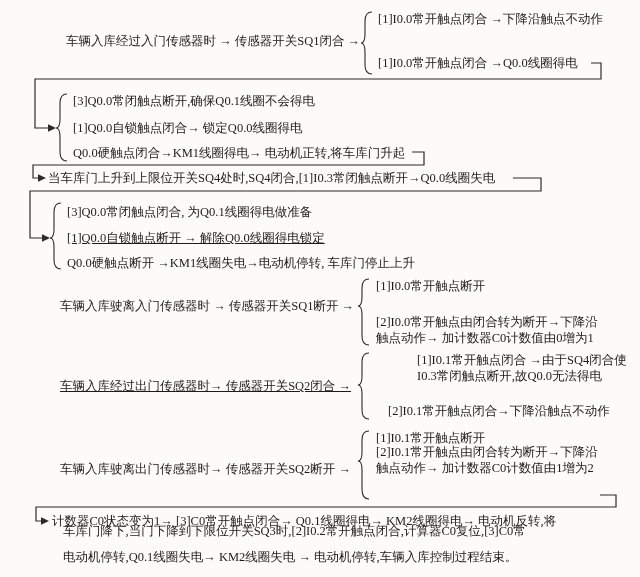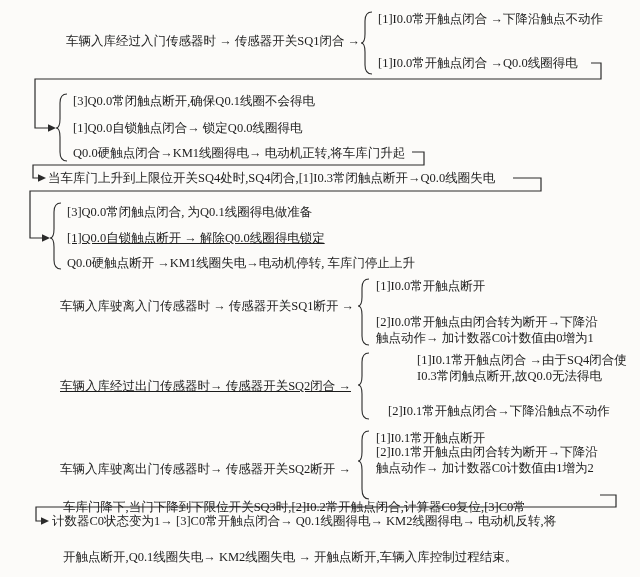--- a/index.html
+++ b/index.html
@@ -69,16 +69,16 @@
   <div class="t" style="left:376px;top:352px;margin-left:41px;">[1]I0.1常开触点闭合 →由于SQ4闭合使
 I0.3常闭触点断开,故Q0.0无法得电</div>
   <div class="t" style="left:388px;top:403px;text-align:right;">[2]I0.1常开触点闭合→下降沿触点不动作</div>
 
   <div class="t" style="left:60px;top:453px;margin-top:8px;">车辆入库驶离出门传感器时→ 传感器开关SQ2断开 →</div>
   <div class="t" style="left:376px;top:430px;">[1]I0.1常开触点断开</div>
   <div class="t" style="left:376px;top:444px;">[2]I0.1常开触点由闭合转为断开→下降沿
 触点动作→ 加计数器C0计数值由1增为2</div>
 
   <div class="t" style="left:52px;top:513px;">计数器C0状态变为1→ [3]C0常开触点闭合→ Q0.1线圈得电→ KM2线圈得电→ 电动机反转,将</div>
-  <div class="t" style="left:63px;top:499px;">车库门降下,当门下降到下限位开关SQ3时,[2]I0.2常开触点闭合,计算器C0复位,[3]C0常</div>
-  <div class="t" style="left:63px;top:549px;">开触点断开,Q0.1线圈失电→ KM2线圈失电 → 开触点断开,车辆入库控制过程结束。</div>
+  <div class="t" style="left:63px;top:523px;">车库门降下,当门下降到下限位开关SQ3时,[2]I0.2常开触点闭合,计算器C0复位,[3]C0常</div>
+  <div class="t" style="left:63px;top:549px;">电动机停转,Q0.1线圈失电→ KM2线圈失电 → 电动机停转,车辆入库控制过程结束。</div>
 
 </div>
 
 </body></html>

